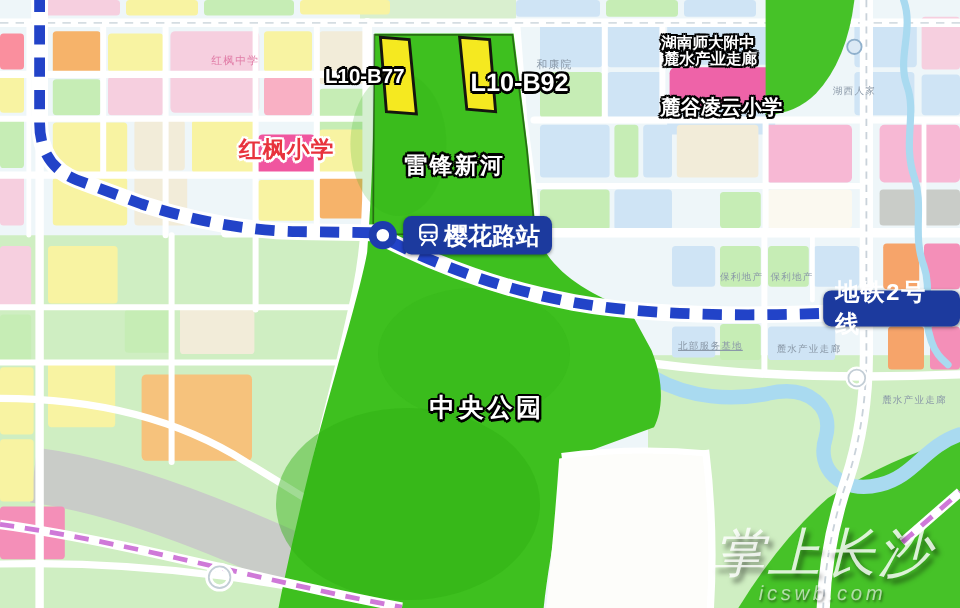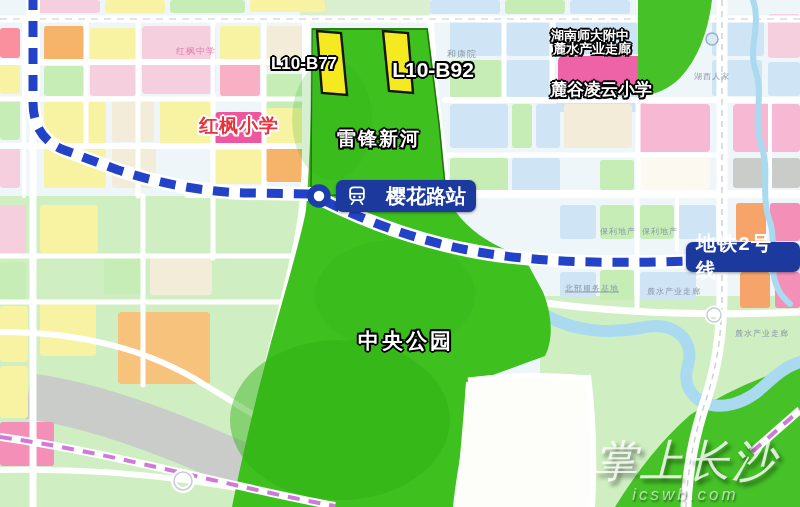--- a/index.html
+++ b/index.html
@@ -16,21 +16,21 @@
       -1.5px -1.5px #000,1.5px -1.5px #000,-1.5px 1.5px #000,1.5px 1.5px #000;
   }
   .outlined-r{
     color:#e8333d;font-weight:bold;
     text-shadow:-2px 0 #fff,2px 0 #fff,0 -2px #fff,0 2px #fff,
       -1.5px -1.5px #fff,1.5px -1.5px #fff,-1.5px 1.5px #fff,1.5px 1.5px #fff;
   }
   .tiny{position:absolute;transform:translate(-50%,-50%);white-space:nowrap;
     font-size:9px;color:#8b99a8;letter-spacing:1px;}
   .navy-box{
-    position:absolute;display:flex;align-items:center;gap:18px;
+    position:absolute;display:flex;align-items:center;gap:2px;
     background:#1c3a9e;border-radius:7px;padding:3px 10px;
     box-shadow:0 1px 3px rgba(0,0,0,.4);
     color:#fff;font-weight:bold;
   }
   #station-label{left:336px;top:180px;height:26px;font-size:20px;}
   #line-label{left:686px;top:242px;height:24px;font-size:20px;letter-spacing:1px;font-family:Liberation Mono, monospace;}
   #watermark{position:absolute;left:578px;top:432px;width:215px;text-align:center;pointer-events:none;}
   #watermark .wm-title{
     font-size:44px;font-weight:normal;font-style:italic;letter-spacing:2px;
     color:rgba(255,255,255,.82);

